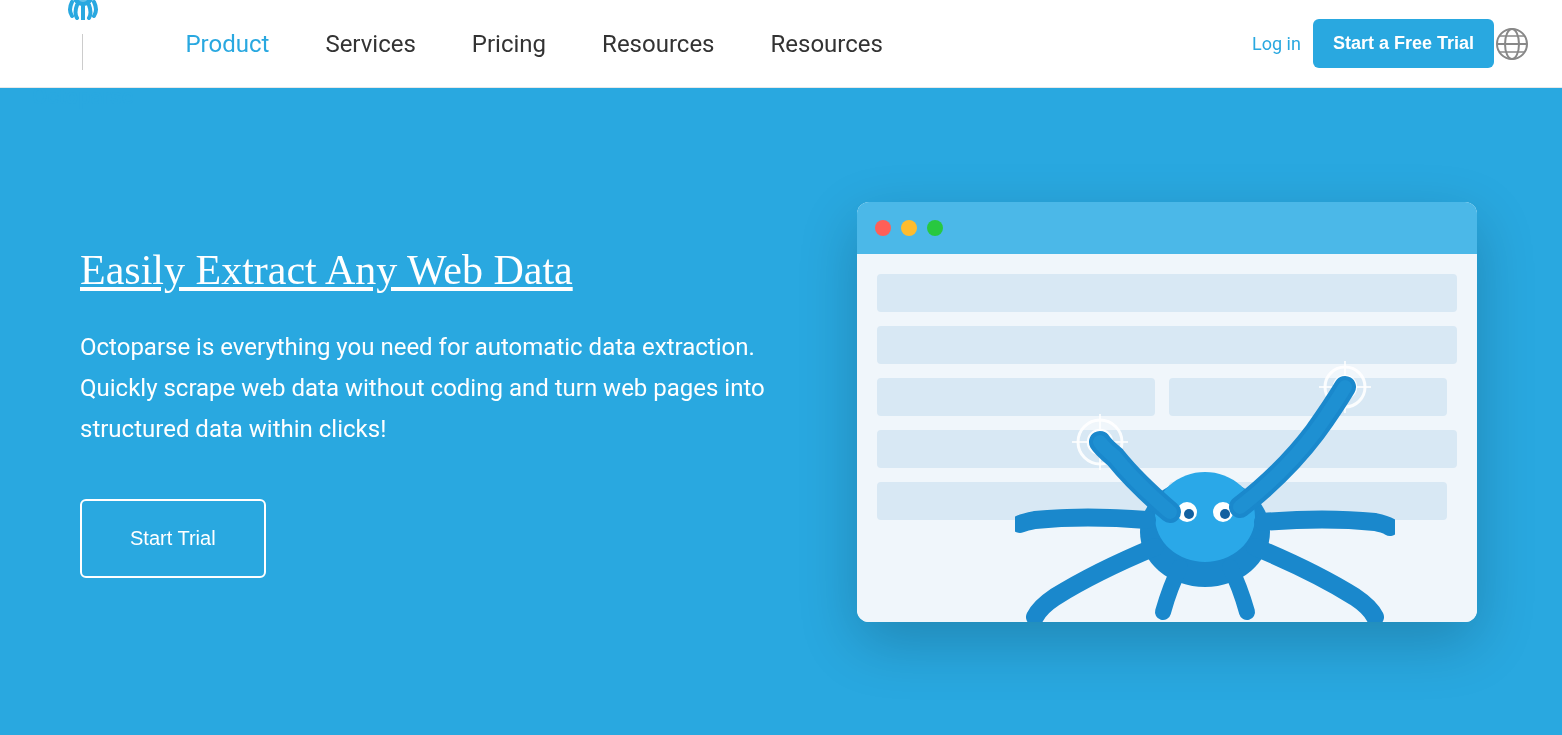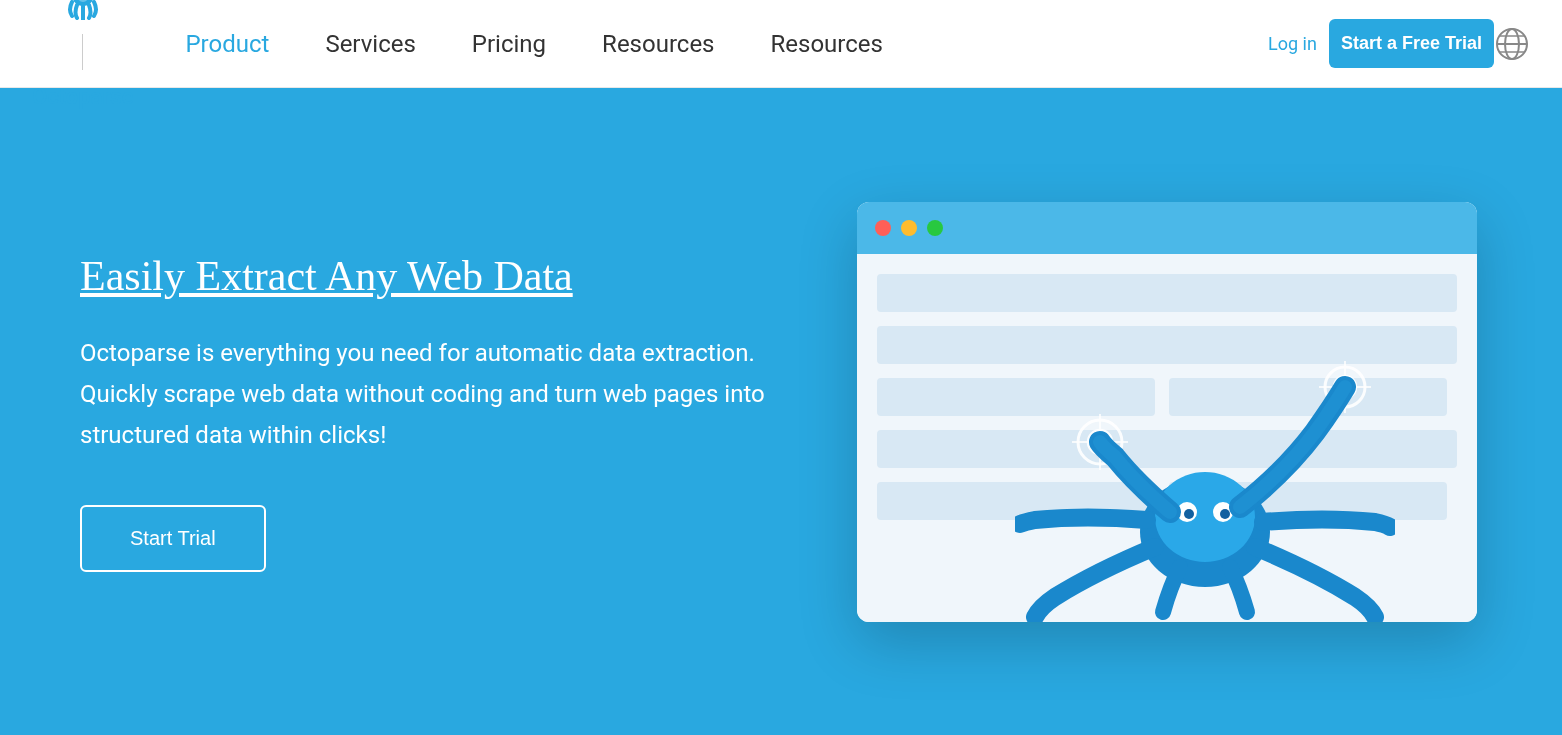--- a/index.html
+++ b/index.html
@@ -65,21 +65,21 @@
       color: #29a8e0;
       text-decoration: none;
       cursor: pointer;
       padding: 0 12px;
     }
     .trial-btn {
       background: #29a8e0;
       color: #fff;
       border: none;
       border-radius: 6px;
-      padding: 14px 12px;
+      padding: 14px 20px;
       font-size: 18px;
       font-weight: 600;
       cursor: pointer;
       white-space: nowrap;
     }
     .globe-icon {
       width: 36px;
       height: 36px;
       color: #888;
       cursor: pointer;
@@ -113,21 +113,21 @@
       line-height: 1.7;
       margin-bottom: 50px;
       font-weight: 400;
       max-width: 700px;
     }
     .start-trial-btn {
       background: transparent;
       color: #fff;
       border: 2px solid #fff;
       border-radius: 6px;
-      padding: 20px 48px;
+      padding: 26px 48px;
       font-size: 20px;
       cursor: pointer;
       font-weight: 400;
     }
 
     
     .hero-visual {
       flex: 0 0 45%;
       display: flex;
       justify-content: center;

